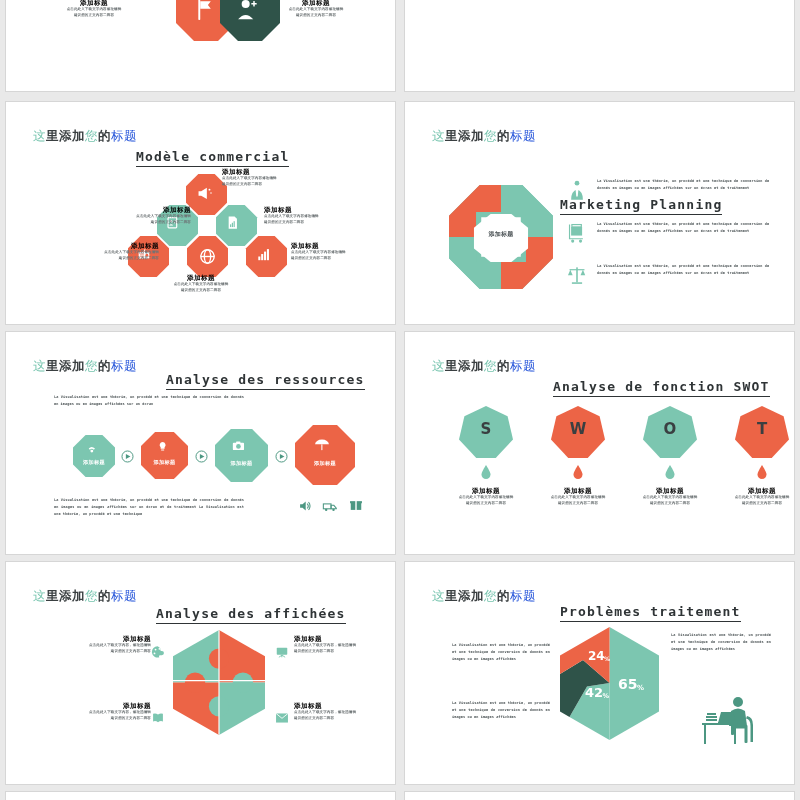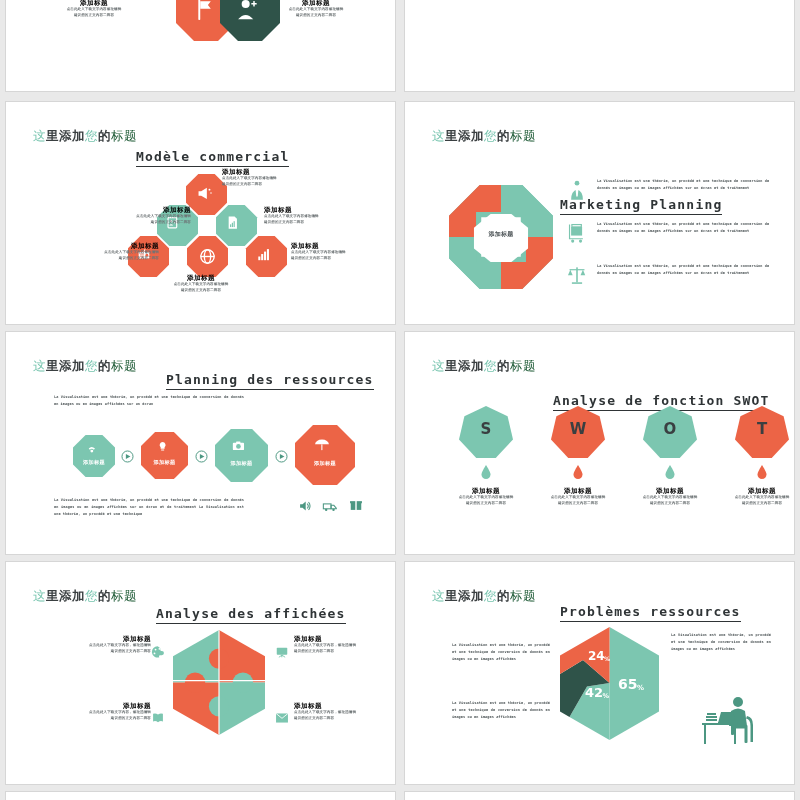--- a/index.html
+++ b/index.html
@@ -7,21 +7,21 @@
   #grid{position:relative;width:800px;height:800px;}
 
   .slide{position:absolute;background:#fff;overflow:hidden;box-sizing:border-box;border:1px solid #d6d6d6;}
   .slide-inner{position:absolute;inset:0;}
 
   
   .ptitle{position:absolute;left:27px;top:26px;font-size:12.5px;letter-spacing:.5px;white-space:nowrap;}
   .ptitle span{font-family:"DejaVu Sans","Liberation Sans",sans-serif;}
   .t-teal{color:#76c4ae;font-weight:400;}
   .t-dark{color:#3a3f41;font-weight:700;}
-  .t-gray{color:#14532d;font-weight:400;}
+  .t-gray{color:#1d4ed8;font-weight:400;}
 
   
   .shead{position:absolute;font-family:"DejaVu Sans Mono","Liberation Mono",monospace;
          font-size:13px;font-weight:700;color:#2f3436;letter-spacing:1.2px;
          border-bottom:1.3px solid #2f3436;padding-bottom:2px;white-space:nowrap;}
 
   
   .cap-t{font-size:6.6px;font-weight:700;letter-spacing:.4px;line-height:1.25;white-space:nowrap;}
   .cap-b{font-size:3.5px;color:#6d7375;line-height:1.7;letter-spacing:.15px;white-space:nowrap;font-weight:700;}
 
@@ -260,21 +260,21 @@
         <div class="fr" style="margin-left:30px;width:178px;">La Visualisation est une théorie, un procédé et une technique de conversion de donnés en images ou en images affichées sur un écran et de traitement</div>
       </div>
     </div>
   </div>
 
   <div class="slide" style="left:5px;top:331px;width:391px;height:224px;">
     <div class="slide-inner">
       <div class="ptitle">
         <span class="t-teal">这</span><span class="t-dark">里添加</span><span class="t-teal">您</span><span class="t-dark">的</span><span class="t-gray">标题</span>
       </div>
-      <div class="shead" style="left:160px;top:40px;">Planning des ressources</div>
+      <div class="shead" style="left:160px;top:40px;">Analyse des ressources</div>
 
       <div class="fr" style="position:absolute;left:48px;top:62px;width:190px;text-align:justify;">La Visualisation est une théorie, un procédé et une technique de conversion de donnés en images ou en images affichées sur un écran</div>
 
       <div class="oct" style="left:67px;top:103px;">
         <svg width="42" height="42" viewBox="0 0 100 100">
             <polygon class="teal" points="30,0 70,0 100,30 100,70 70,100 30,100 0,70 0,30"></polygon>
           <g fill="#fff" transform="translate(34,22) scale(.34)">
               <path d="M10 30 q20-22 44 0 l-8 8 q-14-14-28 0z"></path>
               <circle cx="32" cy="48" r="10"></circle>
             </g>
@@ -347,21 +347,21 @@
           <rect x="18" y="5" width="4" height="30" fill="#fff"></rect>
       </svg>
     </div>
   </div>
 
   <div class="slide" style="left:404px;top:331px;width:391px;height:224px;">
     <div class="slide-inner">
       <div class="ptitle">
         <span class="t-teal">这</span><span class="t-dark">里添加</span><span class="t-teal">您</span><span class="t-dark">的</span><span class="t-gray">标题</span>
       </div>
-      <div class="shead" style="left:148px;top:61px;">Analyse de fonction SWOT</div>
+      <div class="shead" style="left:148px;top:47px;">Analyse de fonction SWOT</div>
       <div id="swot-row">
           <div style="position: absolute; left: 38px; top: 74px; width: 86px; text-align: center;">
             <div style="position:relative;width:54px;height:52px;margin:0 auto;"><svg width="54" height="52" viewBox="0 0 100 96">
                 <polygon points="50,0 90,19 100,62 68,96 32,96 0,62 10,19" fill="#7cc6b0"></polygon>
               </svg><div class="swletter" style="top:14px;">S</div></div>
             <svg width="12" height="16" viewBox="0 0 24 32" style="margin:6px auto 0;display:block;">
               <path d="M12 2 C6 12 3 17 3 21 a9 9 0 0 0 18 0 c0-4-3-9-9-19z" fill="#7cc6b0"></path>
             </svg>
             <div class="cap-t" style="margin-top:7px;">添加标题</div>
             <div class="cap-b">点击此处入下载文字内容修改编辑<br>建议您的正文内容二阵容</div>
@@ -468,21 +468,21 @@
           <path d="M3 4 l17 14 17-14" stroke="#fff" stroke-width="2.5" fill="none"></path>
       </svg>
     </div>
   </div>
 
   <div class="slide" style="left:404px;top:561px;width:391px;height:224px;">
     <div class="slide-inner">
       <div class="ptitle">
         <span class="t-teal">这</span><span class="t-dark">里添加</span><span class="t-teal">您</span><span class="t-dark">的</span><span class="t-gray">标题</span>
       </div>
-      <div class="shead" style="left:155px;top:42px;">Problèmes ressources</div>
+      <div class="shead" style="left:155px;top:42px;">Problèmes traitement</div>
 
       <div class="fr" style="position:absolute;left:47px;top:80px;width:98px;text-align:justify;">La Visualisation est une théorie, un procédé et une technique de conversion de donnés en images ou en images affichées</div>
       <div class="fr" style="position:absolute;left:47px;top:138px;width:98px;text-align:justify;">La Visualisation est une théorie, un procédé et une technique de conversion de donnés en images ou en images affichées</div>
       <div class="fr" style="position:absolute;left:266px;top:70px;width:100px;text-align:justify;">La Visualisation est une théorie, un procédé et une technique de conversion de donnés en images ou en images affichées</div>
 
       <div style="position:absolute;left:152px;top:62px;">
         <svg width="105" height="118" viewBox="0 0 210 236">
 
           <polygon class="teal" points="105,6 204,63 204,175 105,232 105,118"></polygon>
           <polygon class="teal" points="105,118 105,232 25,186 60,125"></polygon>

